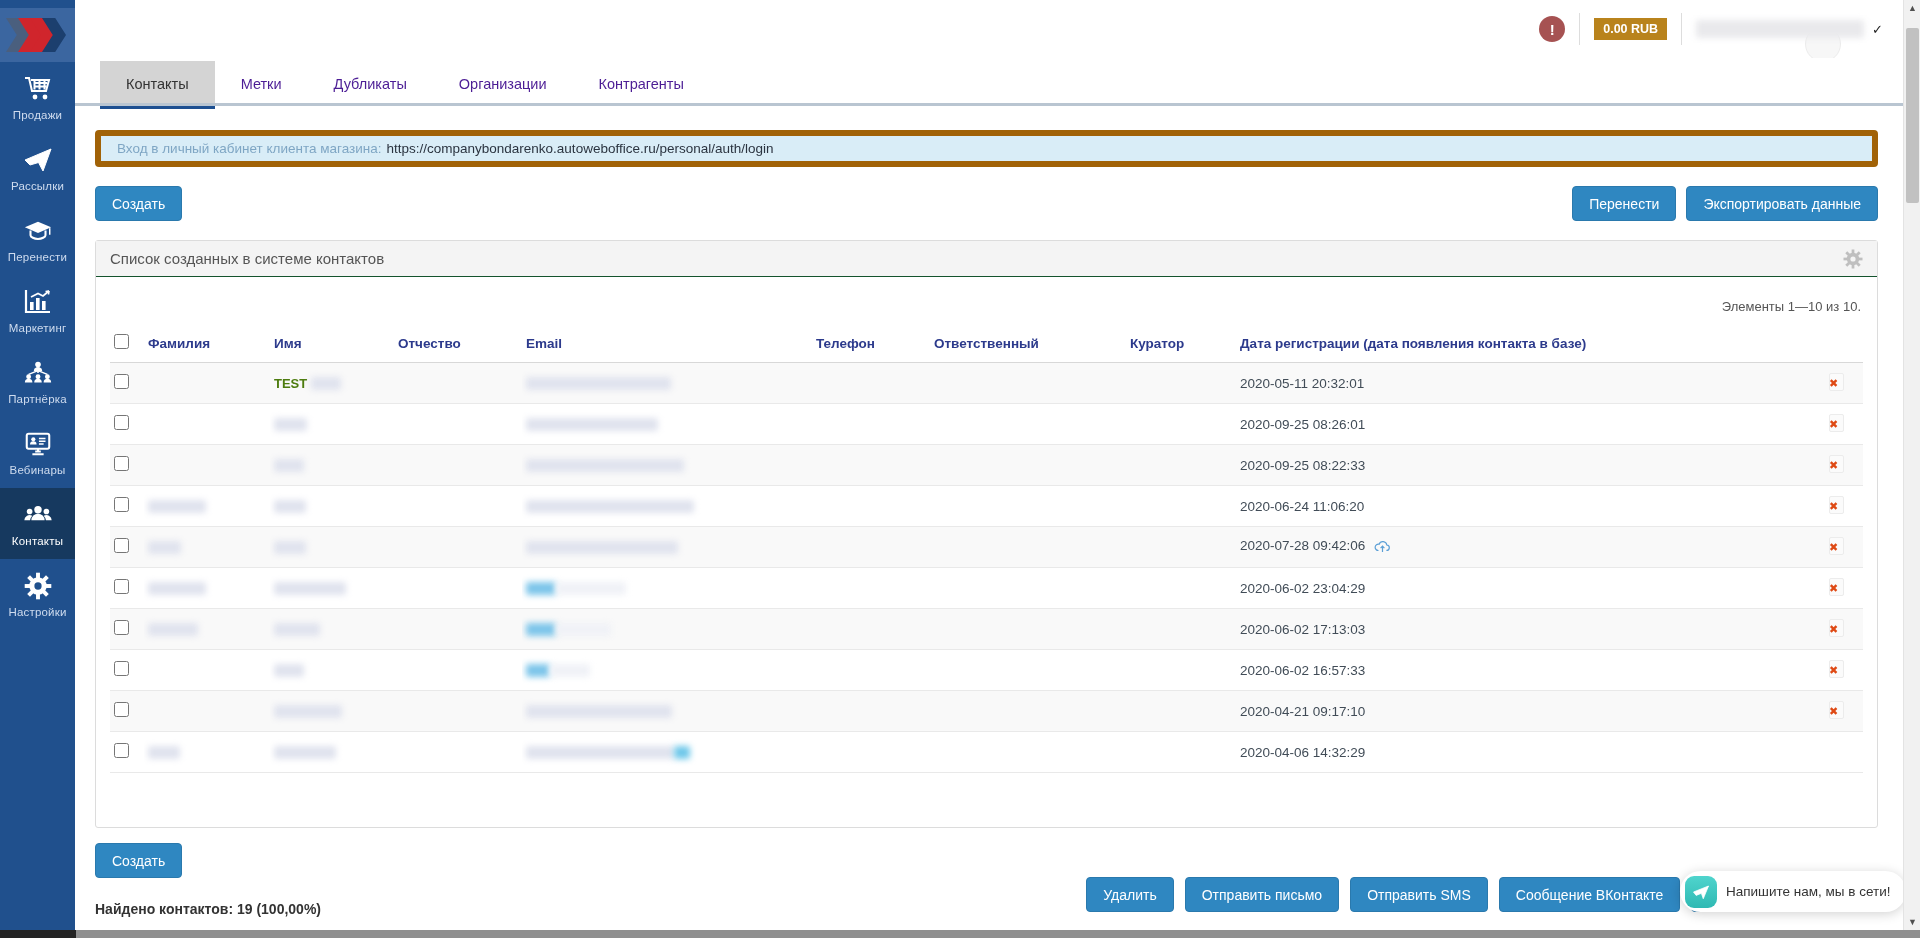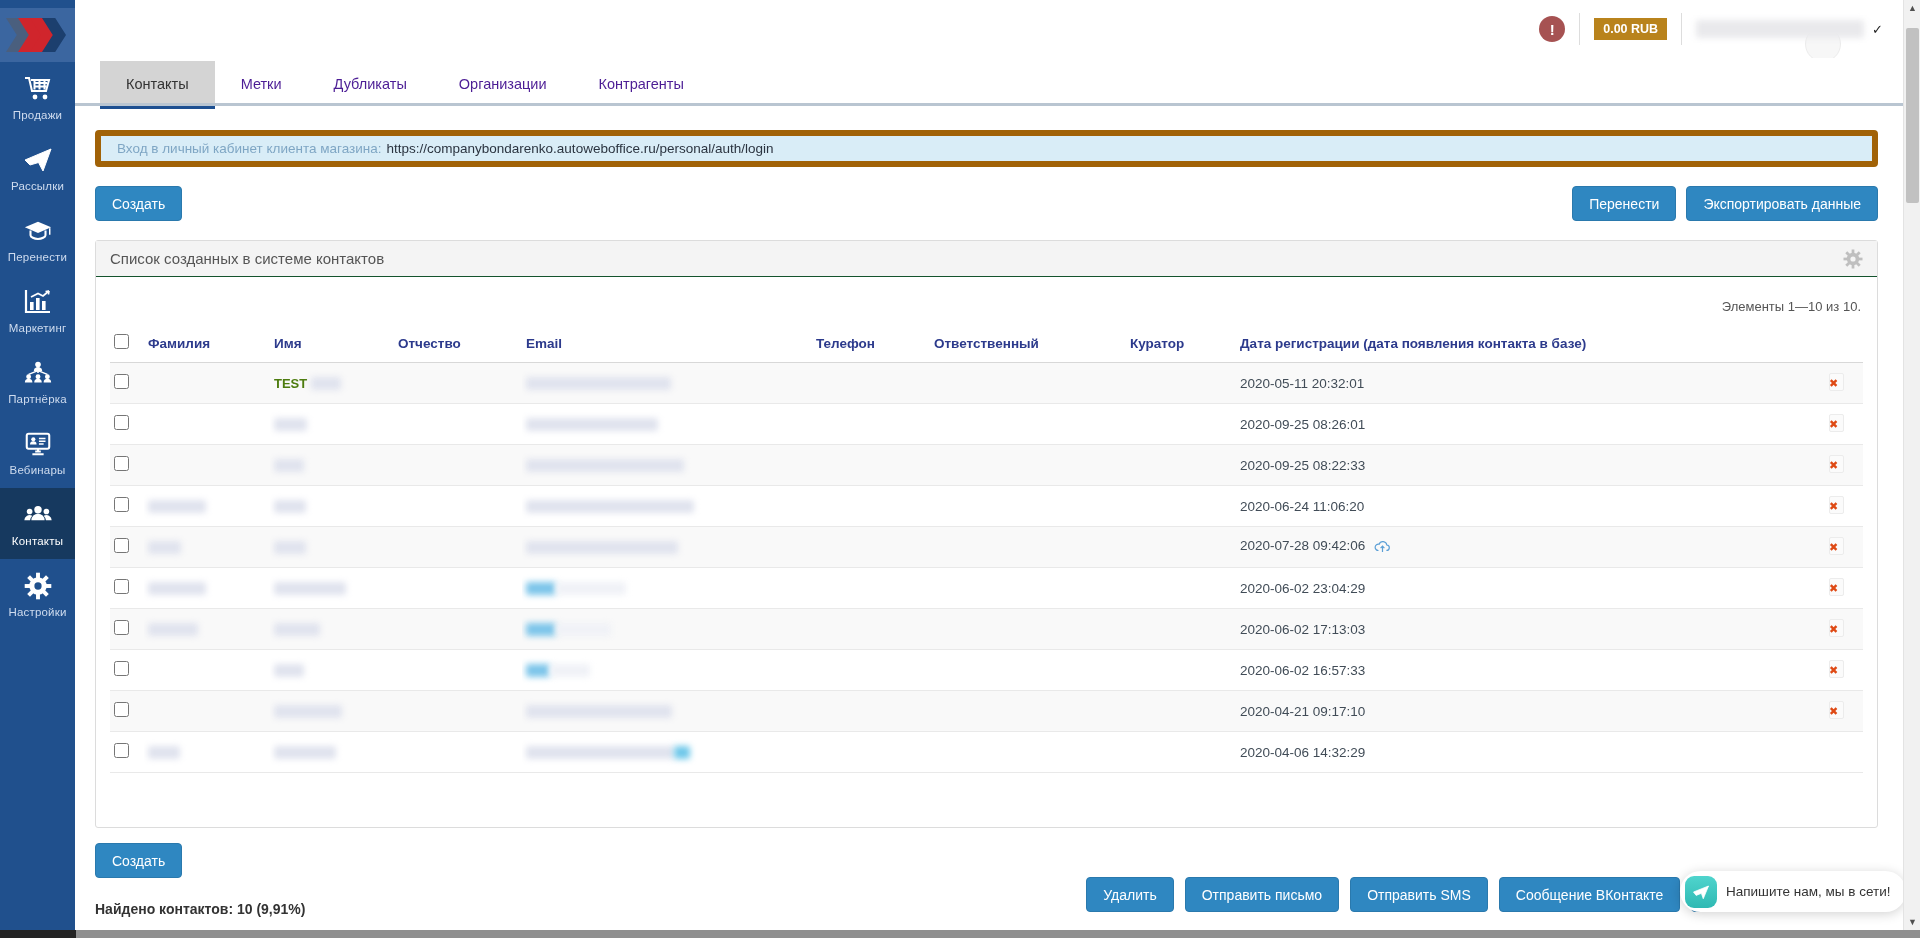--- a/index.html
+++ b/index.html
@@ -526,21 +526,21 @@
   <div class="footer-left-btn">
     <button class="btn">Создать</button>
   </div>
   <div class="footer-actions">
     <button class="btn">Удалить</button>
     <button class="btn">Отправить письмо</button>
     <button class="btn">Отправить SMS</button>
     <button class="btn">Сообщение ВКонтакте</button>
     <button class="btn">Сообщение в Телеграм</button>
   </div>
-  <div class="found">Найдено контактов: 10 (9,91%)</div>
+  <div class="found">Найдено контактов: 19 (100,00%)</div>
 
   <div class="chat">
     <span class="chat-ic">
       <svg width="18" height="18" viewBox="0 0 24 24">
           <path fill="#fff" d="M2 12 L22 4 L15 21 L12.5 13.8 L5.5 16.5 Z M12.5 13.8 L22 4" stroke="#fff" stroke-width="1"></path>
         </svg>
     </span>
     <span class="chat-text">Напишите нам, мы в сети!</span>
   </div>
 

